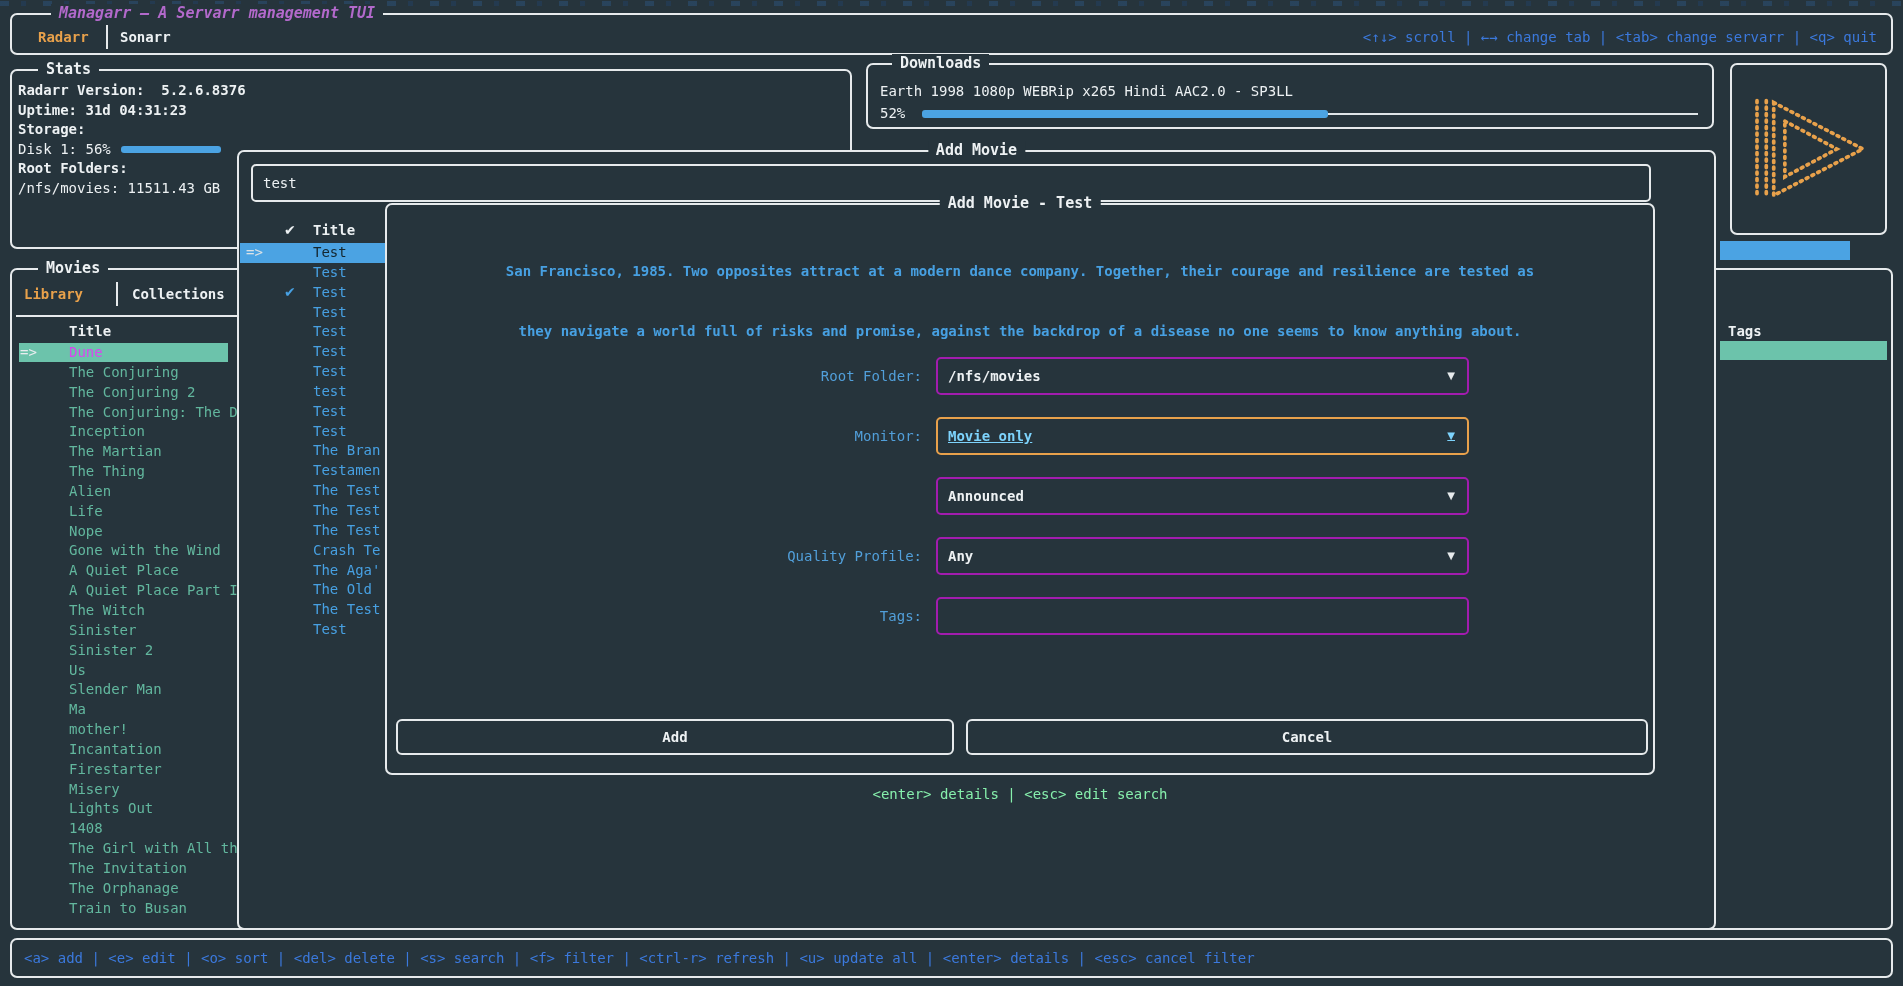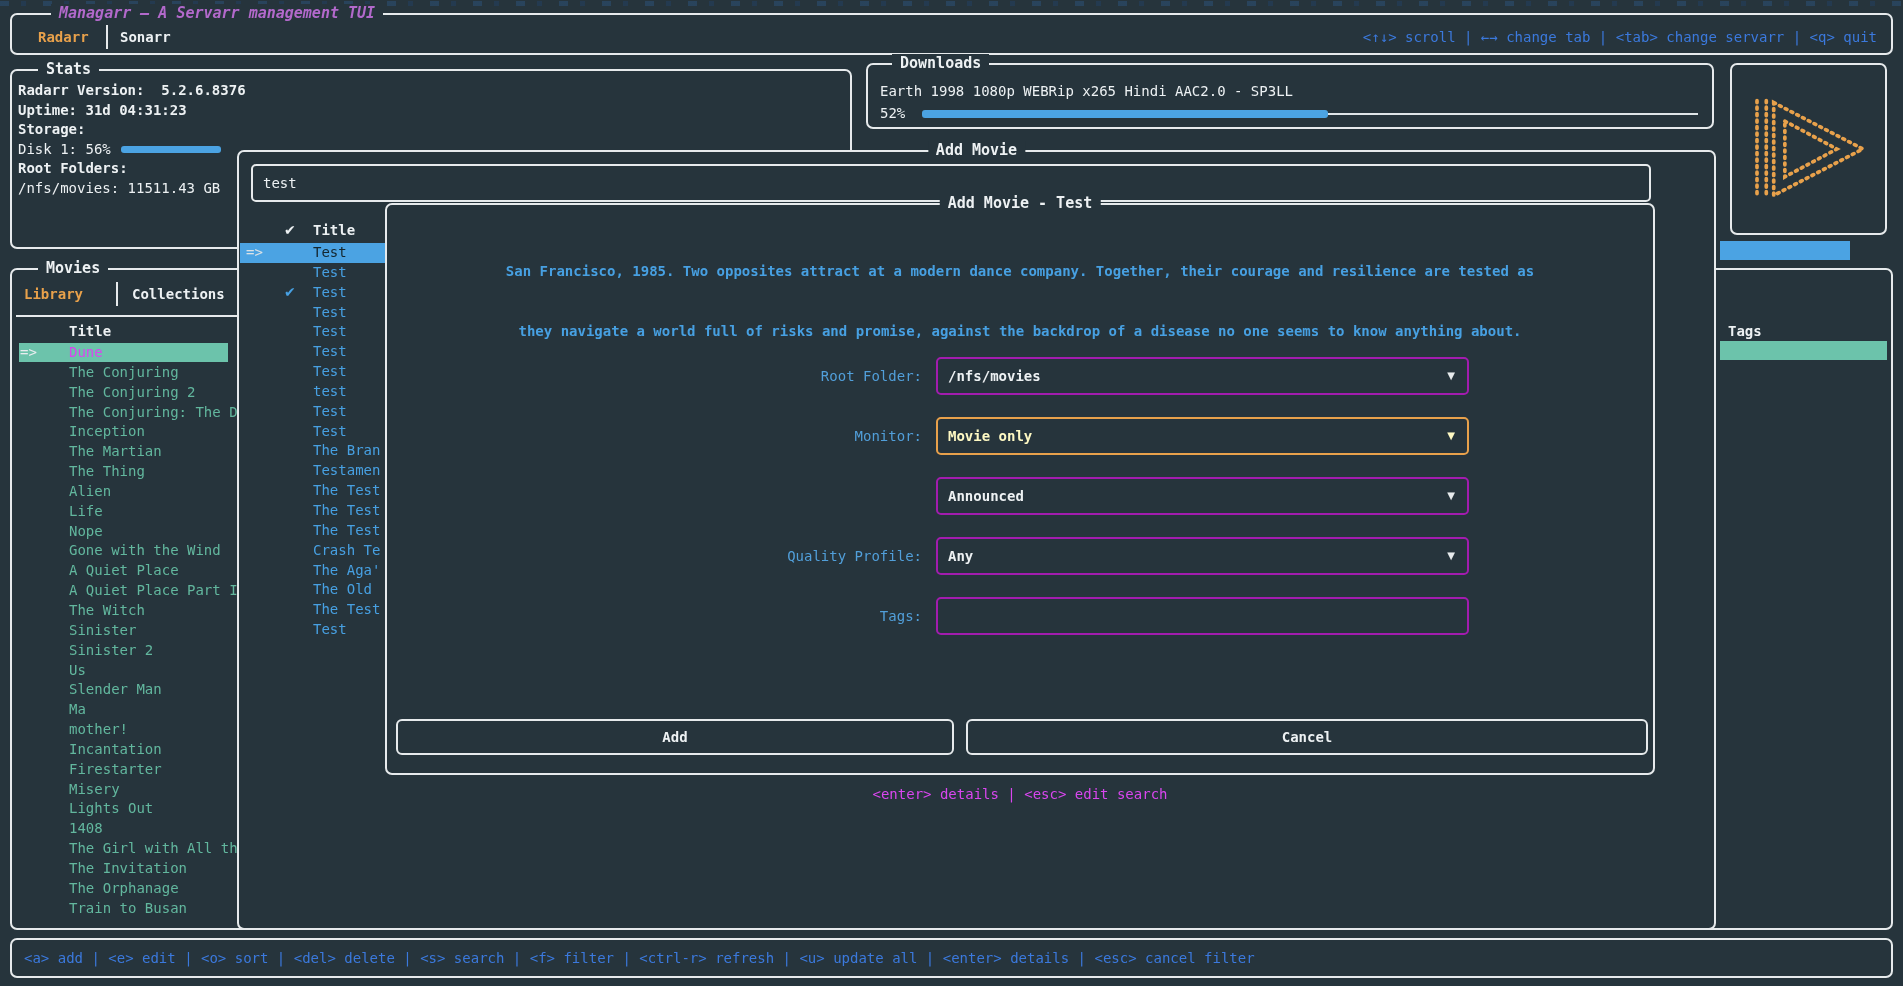--- a/index.html
+++ b/index.html
@@ -71,26 +71,26 @@
   .res-row.sel .res-marker{position:absolute;left:6px;color:#dbe2e6;}
   
   .modal{left:385px;top:203px;width:1270px;height:572px;background:#26343c;z-index:5;}
   .modal-desc{position:absolute;left:0;top:16px;width:100%;text-align:center;color:#47a0e2;font-weight:bold;line-height:20px;white-space:pre;}
   .f-row{position:absolute;left:0;width:100%;height:38px;}
   .f-label{position:absolute;left:0;width:535px;text-align:right;line-height:38px;color:#519fda;white-space:pre;}
   .f-box{position:absolute;left:549px;width:533px;height:38px;border:2px solid #a21caf;border-radius:5px;box-sizing:border-box;}
   .f-value{position:absolute;left:10px;line-height:34px;font-weight:bold;white-space:pre;}
   .f-arrow{position:absolute;right:12px;line-height:34px;font-size:10px;color:#e6eaec;}
   .f-row.focused .f-box{border-color:#e8a14b;}
-  .f-row.focused .f-value,.f-row.focused .f-arrow{color:#fef9c3;}
+  .f-row.focused .f-value,.f-row.focused .f-arrow{color:#7dd3fc;text-decoration:underline;}
   .btn{position:absolute;top:514px;height:36px;border:2px solid #e6eaec;border-radius:6px;box-sizing:border-box;
        text-align:center;line-height:32px;font-weight:bold;cursor:pointer;}
   .btn-add{left:9px;width:558px;}
   .btn-cancel{left:579px;width:682px;}
-  .modal-help{position:absolute;left:385px;top:786px;width:1270px;text-align:center;color:#d946ef;white-space:pre;z-index:6;}
+  .modal-help{position:absolute;left:385px;top:786px;width:1270px;text-align:center;color:#86efac;white-space:pre;z-index:6;}
   
   .bottom-bar{left:10px;top:938px;width:1883px;height:40px;}
   .bb-help{position:absolute;left:12px;top:0;line-height:36px;color:#3b79dd;white-space:pre;}
 </style>
 </head>
 <body>
 
 <div class="screen">
   <div class="artifacts"></div>
 

